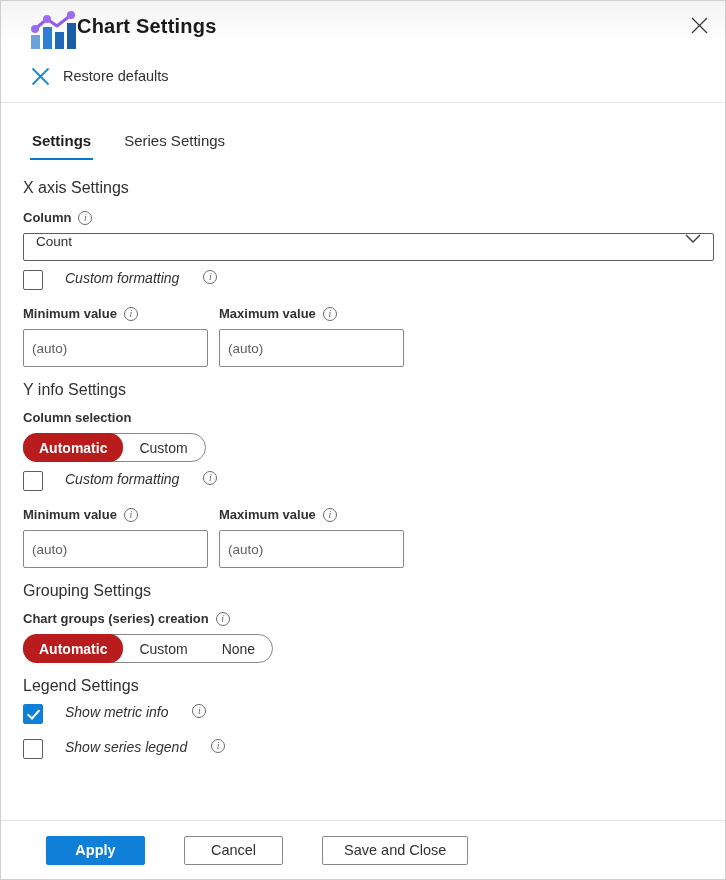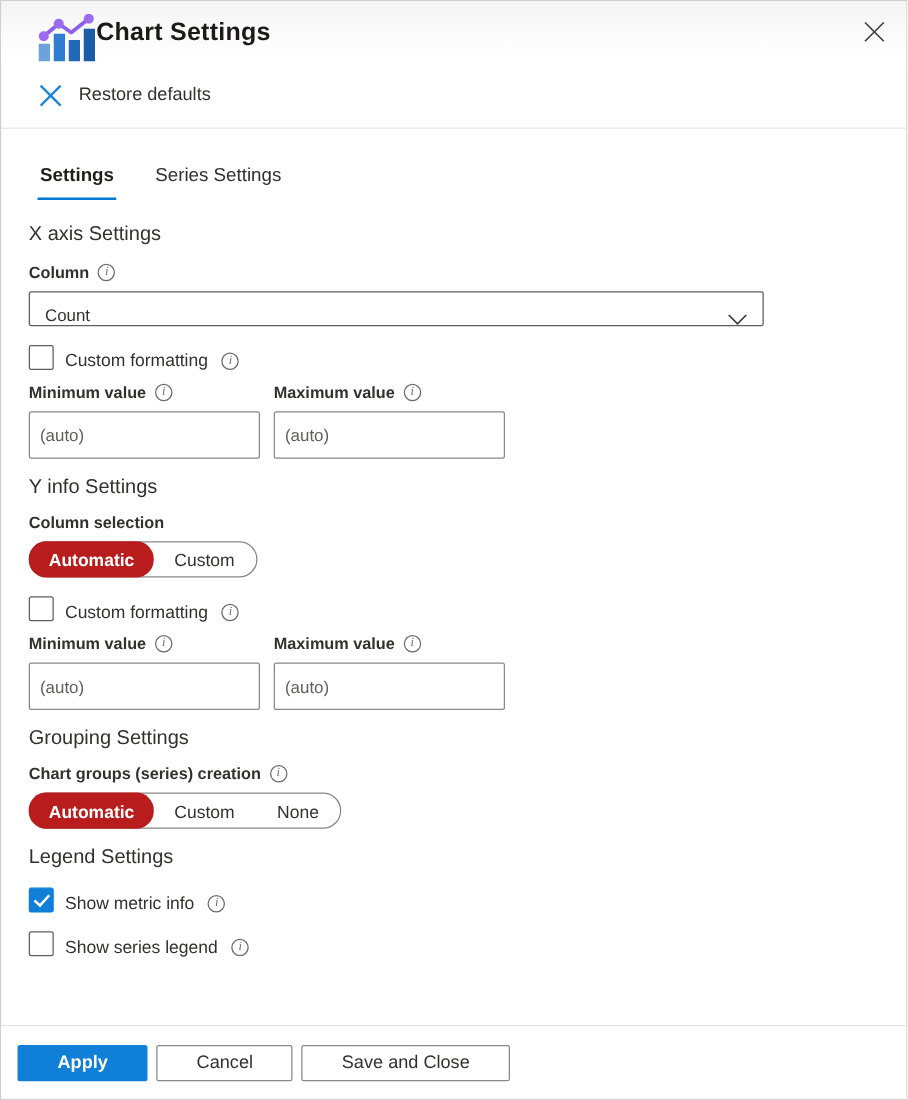--- a/index.html
+++ b/index.html
@@ -58,29 +58,29 @@
     width:14px; height:14px; border:1px solid #6b6a69; border-radius:50%;
     display:inline-flex; align-items:center; justify-content:center;
     color:#6b6a69; flex:0 0 auto; cursor:default;
   }
   .info-icon::after{
     content:"i"; font-family:"Liberation Serif",serif;
     font-size:10px; line-height:1; font-style:italic;
   }
 
   .dropdown{
-    margin-top:8px; height:28px; width:588px;
+    margin-top:8px; height:28px; width:691px;
     border:1px solid #605e5c; border-radius:2px;
-    display:flex; align-items:flex-end; padding:0 12px;
+    display:flex; align-items:flex-start; padding:0 12px;
     cursor:pointer; background:#fff;
   }
   .dropdown-value{ font-size:13.5px; color:#323130; }
   .dropdown-chevron{ margin-left:auto; display:flex; }
 
-  .checkbox-row{ display:flex; align-items:flex-end; gap:9px; margin-top:9px; height:26px; }
+  .checkbox-row{ display:flex; align-items:flex-start; gap:22px; margin-top:9px; height:26px;font-style:italic; }
   .checkbox{
     width:20px; height:20px; border:1px solid #605e5c; border-radius:2px;
     background:#fff; position:relative; cursor:pointer; flex:0 0 auto;
   }
   .checkbox.checked{ background:#0f7fd7; border-color:#0f7fd7; }
   .checkbox.checked::after{
     content:""; position:absolute; left:6px; top:2px;
     width:5px; height:10px;
     border-right:2px solid #fff; border-bottom:2px solid #fff;
     transform:rotate(42deg);
@@ -116,22 +116,22 @@
   }
 
   
   .footer{
     position:absolute; left:0; right:0; bottom:0; height:59px;
     border-top:1px solid #e4e4e4; background:#fff;
     display:flex; align-items:center; padding-left:13px; gap:7px;
   }
   .btn{
     height:29px; border-radius:2px; font-size:14.5px; font-family:inherit;
-    cursor:pointer; padding:0 31px;
-    background:#ffffff; border:1px solid #8a8886; color:#323130;
+    cursor:pointer; padding:0 21px;
+    background:#ffffff; border:1px solid #8a8886; color:#323130;margin-left:32px;
   }
   .btn.primary{
     background:#0f7fd7; border:1px solid #0f7fd7; color:#ffffff;
     font-weight:700; min-width:99px;
   }
   .btn.secondary{ min-width:99px; }
 </style>
 </head>
 <body>
 

